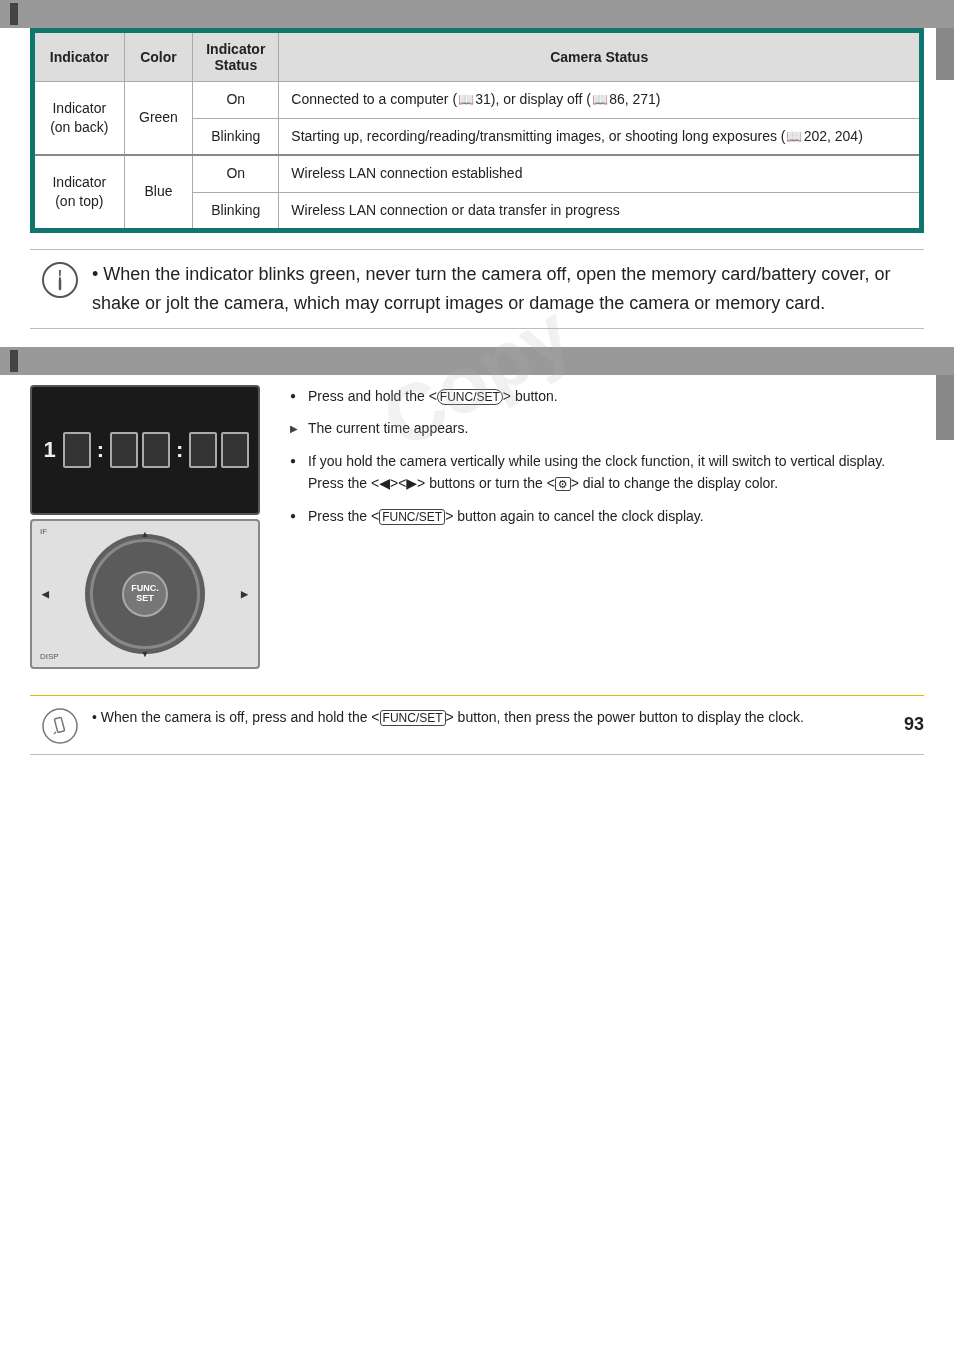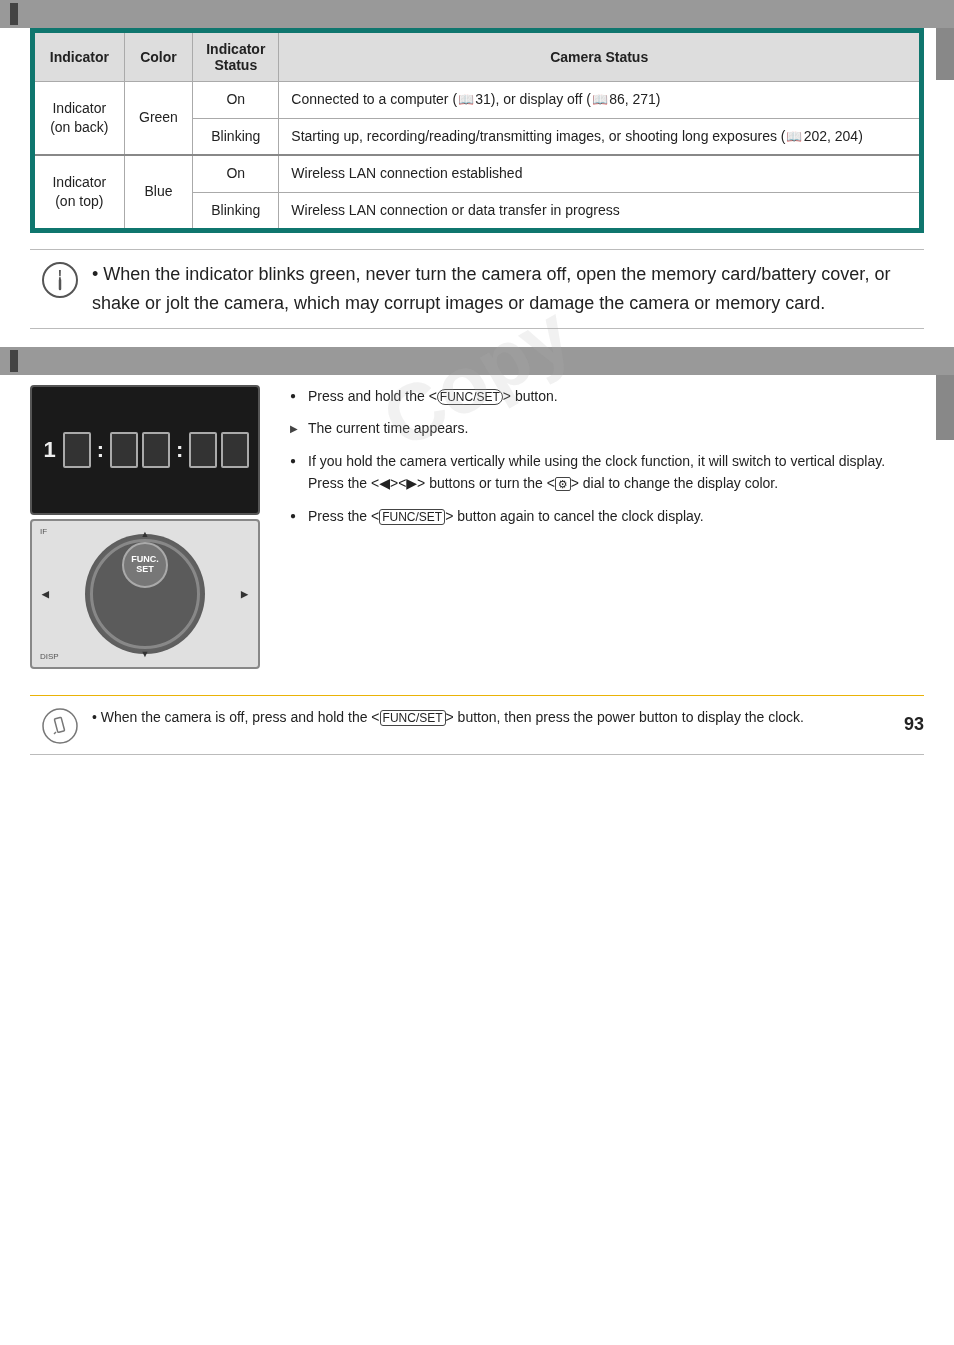--- a/index.html
+++ b/index.html
@@ -184,21 +184,21 @@
       justify-content: center;
     }
     .dpad-overlay {
       position: absolute;
       width: 110px;
       height: 110px;
       border-radius: 50%;
       border: 3px solid #888;
       background: rgba(80,80,80,0.5);
       display: flex;
-      align-items: flex-start;
+      align-items: center;
       justify-content: center;
     }
     .dpad-center {
       width: 46px;
       height: 46px;
       background: #777;
       border-radius: 50%;
       border: 2px solid #aaa;
       display: flex;
       align-items: center;

